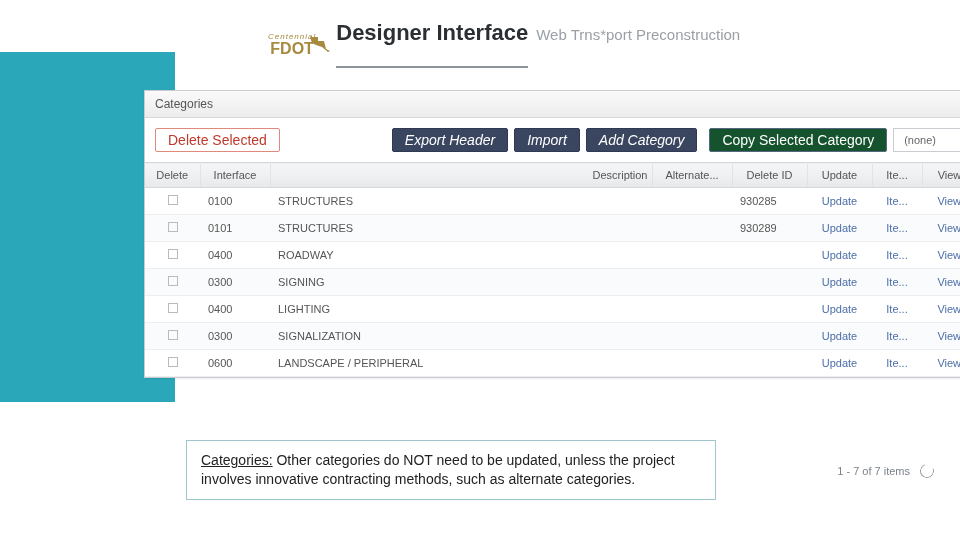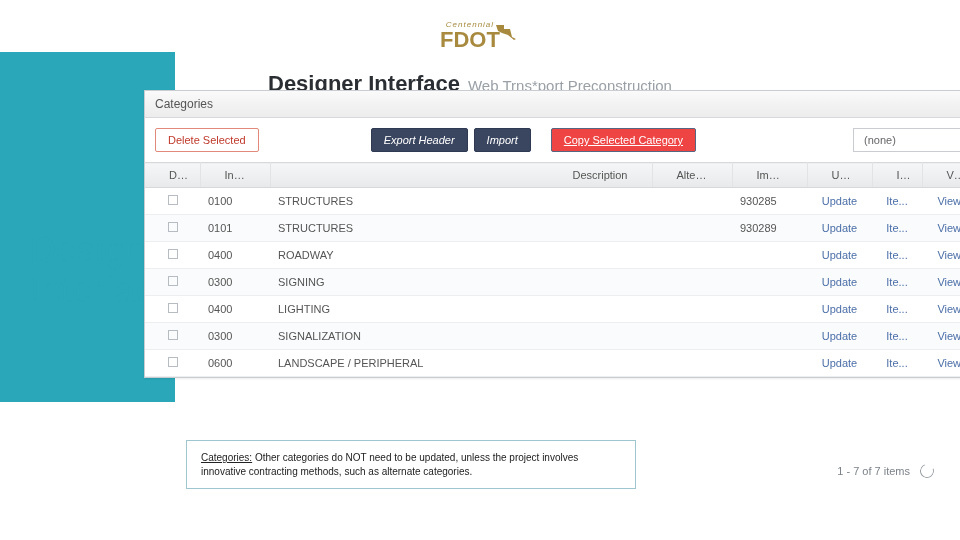--- a/index.html
+++ b/index.html
@@ -4,53 +4,53 @@
 <style>
   * { box-sizing: border-box; margin: 0; padding: 0; }
   html, body { width: 960px; height: 540px; font-family: Arial, Helvetica, sans-serif; background: #fff; overflow: hidden; }
   .stage { position: relative; width: 960px; height: 540px; }
 
   
   .teal-block { position: absolute; left: 0; top: 52px; width: 175px; height: 350px; background: #2aa7b8; }
   .bg-title { position: absolute; left: 30px; top: 230px; font-size: 36px; color: #2aa7b8; letter-spacing: 0.5px; line-height: 1.1; }
 
   
-  .header { position: absolute; left: 268px; top: 20px; display: flex; align-items: center; gap: 20px; flex-direction: column; }
+  .header { position: absolute; left: 268px; top: 20px; display: flex; align-items: center; gap: 20px; }
   .logo { display: flex; flex-direction: column; align-items: center; }
   .logo-top { font-size: 8px; font-style: italic; color: #a88a3f; letter-spacing: 1px; }
-  .logo-main { font-family: "Arial Black", Arial, sans-serif; font-size: 22px; font-weight: 900; color: #a88a3f; line-height: 1; position: relative; }
+  .logo-main { font-family: "Arial Black", Arial, sans-serif; font-size: 16px; font-weight: 900; color: #a88a3f; line-height: 1; position: relative; }
   .logo-fl { position: absolute; right: -20px; top: -6px; width: 26px; height: 18px; }
   .logo-fl svg { width: 100%; height: 100%; }
   .hdr-title { font-size: 22px; font-weight: 700; color: #2b2f33; border-bottom: 2px solid #8c939a; padding-bottom: 20px; }
   .hdr-sub { font-size: 15px; color: #9aa0a6; margin-left: 8px; }
 
   
   .panel { position: absolute; left: 104px; top: 90px; width: 850px; border: 1px solid #c9ccd0; background: #fff; box-shadow: 0 1px 2px rgba(0,0,0,0.08); font-size: 11px; color: #555; margin-left: 40px; }
   .panel-head { background: linear-gradient(#fafafa,#ececec); padding: 6px 10px; font-size: 12px; color: #555; border-bottom: 1px solid #d6d8db; }
   .toolbar { display: flex; align-items: center; gap: 6px; padding: 10px; }
-  .btn { display: inline-flex; align-items: center; justify-content: center; height: 24px; padding: 0 12px; font-size: 11px; border-radius: 2px; cursor: pointer; white-space: nowrap; }
+  .btn { display: inline-flex; align-items: center; justify-content: center; height: 24px; padding: 0 12px; font-size: 14px; border-radius: 2px; cursor: pointer; white-space: nowrap; }
   .btn-del { border: 1px solid #e18a7b; color: #c0392b; background: #fff; }
   .spacer { flex: 0 0 100px; }
   .btn-dark { background: #3a4660; color: #fff; border: 1px solid #2f3a52; font-style: italic; }
-  .btn-mid { background: #ef4444; color: #fff; border: 1px solid #566680; text-decoration: underline; }
+  .btn-mid { background: #14532d; color: #fff; border: 1px solid #566680; }
   .sel { margin-left: auto; display: flex; align-items: center; border: 1px solid #c9ccd0; height: 24px; background: #fff; min-width: 130px; padding: 0 6px 0 10px; font-size: 11px; color: #666; justify-content: space-between; }
   .sel .caret { font-size: 10px; color: #888; }
 
   table { width: 100%; border-collapse: collapse; table-layout: fixed; }
-  thead th { background: linear-gradient(#f5f6f7,#e7e9eb); font-weight: normal; font-size: 11px; color: #555; padding: 6px 24px; border-top: 1px solid #d6d8db; border-bottom: 1px solid #d6d8db; border-right: 1px solid #e1e3e5; text-align: left; overflow: hidden; text-overflow: ellipsis; white-space: nowrap; }
+  thead th { background: linear-gradient(#f5f6f7,#e7e9eb); font-weight: normal; font-size: 11px; color: #555; padding: 6px 4px; border-top: 1px solid #d6d8db; border-bottom: 1px solid #d6d8db; border-right: 1px solid #e1e3e5; text-align: left; overflow: hidden; text-overflow: ellipsis; white-space: nowrap; }
   thead th:last-child { border-right: none; }
   tbody td { padding: 7px 8px; border-bottom: 1px solid #eceeef; font-size: 11px; color: #555; overflow: hidden; text-overflow: ellipsis; white-space: nowrap; }
   tbody tr:nth-child(even) td { background: #fafbfc; }
   .cb { width: 10px; height: 10px; border: 1px solid #b7bcc2; display: inline-block; }
   td.center, th.center { text-align: center; }
   .link { color: #4c6fa8; cursor: pointer; }
   .tbody-wrap { position: relative; }
 
   
-  .note { position: absolute; left: 186px; top: 440px; width: 450px; background: #fff; border: 1px solid #9fc6cf; padding: 10px 14px; font-size: 10px; line-height: 1.35; color: #222; }
+  .note { position: absolute; left: 186px; top: 440px; width: 530px; background: #fff; border: 1px solid #9fc6cf; padding: 10px 14px; font-size: 14px; line-height: 1.35; color: #222; }
   .note u { text-decoration: underline; }
 
   
   .footer-count { position: absolute; right: 26px; top: 464px; font-size: 11px; color: #7c828a; display:flex; align-items:center; gap:10px; }
   .refresh { width:14px; height:14px; border:1.5px solid #9aa0a6; border-radius:50%; border-top-color:transparent; transform:rotate(25deg); position:relative; }
 </style>
 </head>
 <body>
 
 <div class="stage">
@@ -80,20 +80,21 @@
   </div>
 
   <div class="panel">
     <div class="panel-head">Categories</div>
 
     <div class="toolbar">
       <div class="btn btn-del">Delete Selected</div>
       <div class="spacer"></div>
       <div class="btn btn-dark">Export Header</div>
       <div class="btn btn-dark">Import</div>
+      <div class="btn btn-dark">Add Category</div>
       <div style="width:8px"></div>
       <div class="btn btn-mid">Copy Selected Category</div>
       <div class="sel">
         <span>(none)</span>
         <span class="caret">▼</span>
       </div>
     </div>
 
     <div class="tbody-wrap">
     <table>
@@ -107,21 +108,21 @@
             <col style="width:50px">
             <col style="width:55px">
             <col style="width:16px">
       </colgroup>
       <thead>
         <tr>
           <th class="center">Delete</th>
           <th class="center">Interface</th>
           <th style="text-align:right">Description</th>
           <th class="center">Alternate...</th>
-          <th class="center">Import ID</th>
+          <th class="center">Delete ID</th>
           <th class="center">Update</th>
           <th class="center">Ite...</th>
           <th class="center">View</th>
           <th></th>
         </tr>
       </thead>
       <tbody id="rows">
             <tr>
               <td class="center"><span class="cb"></span></td>
               <td>0100</td>

